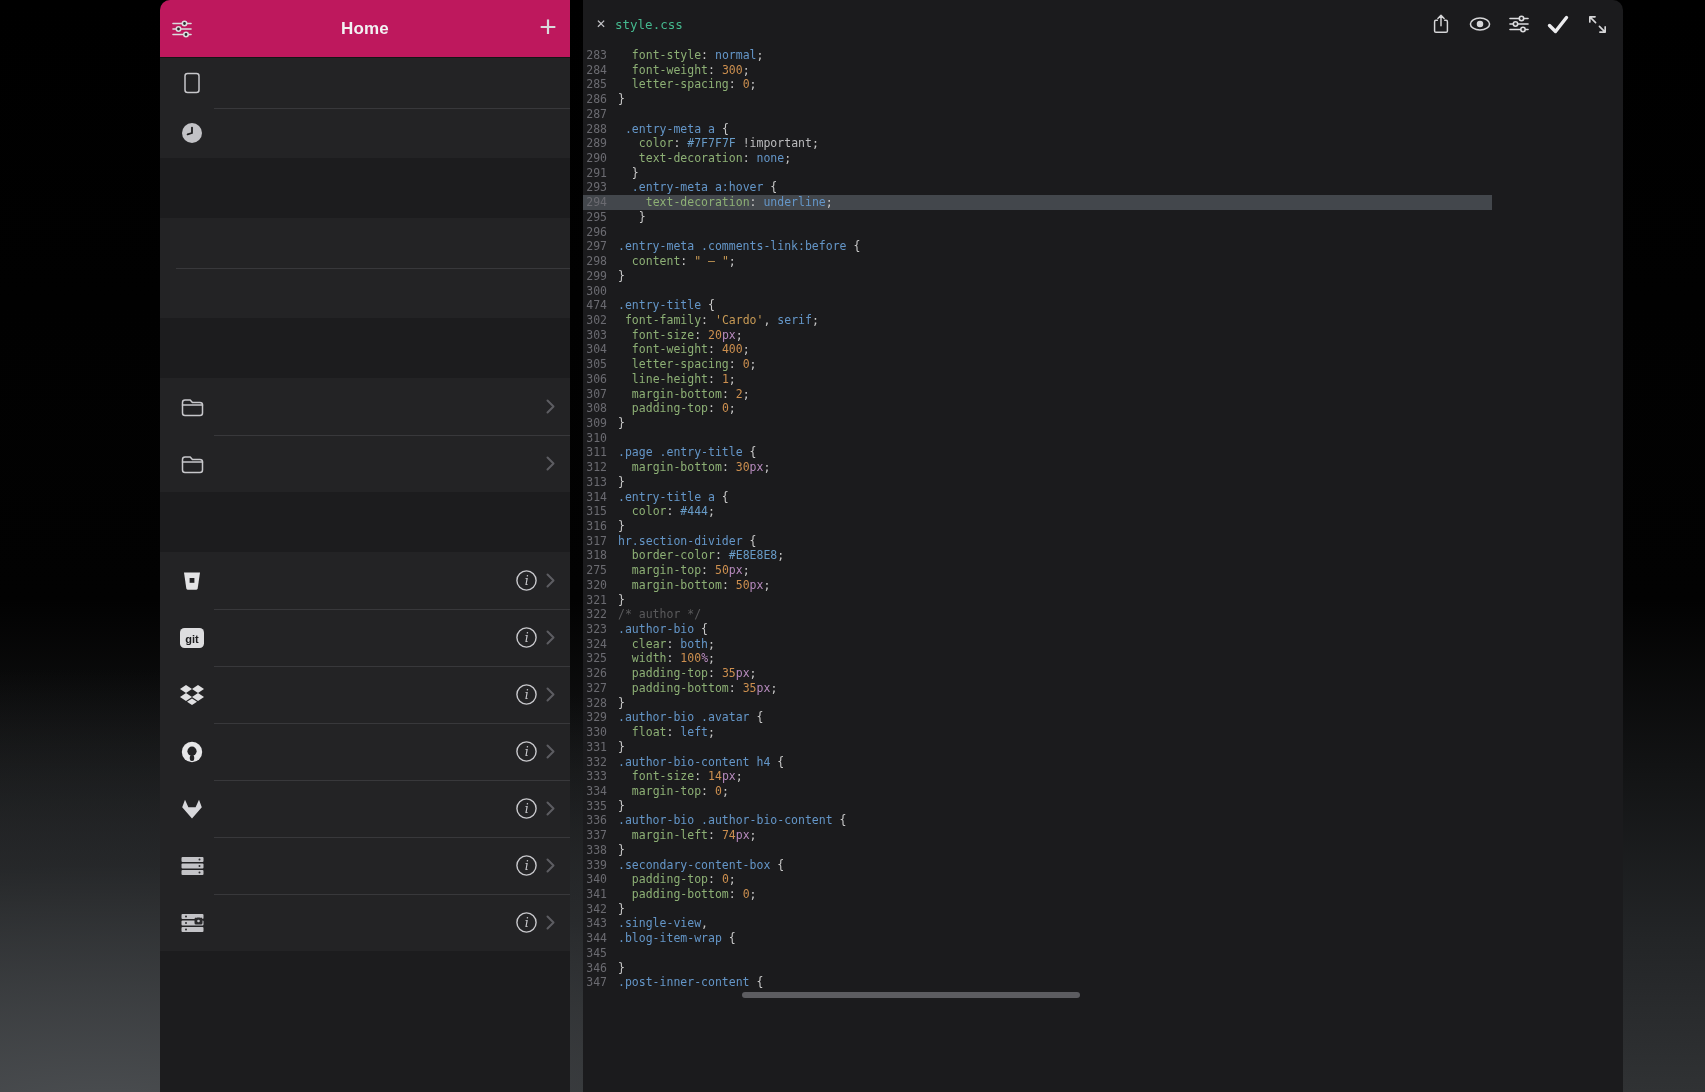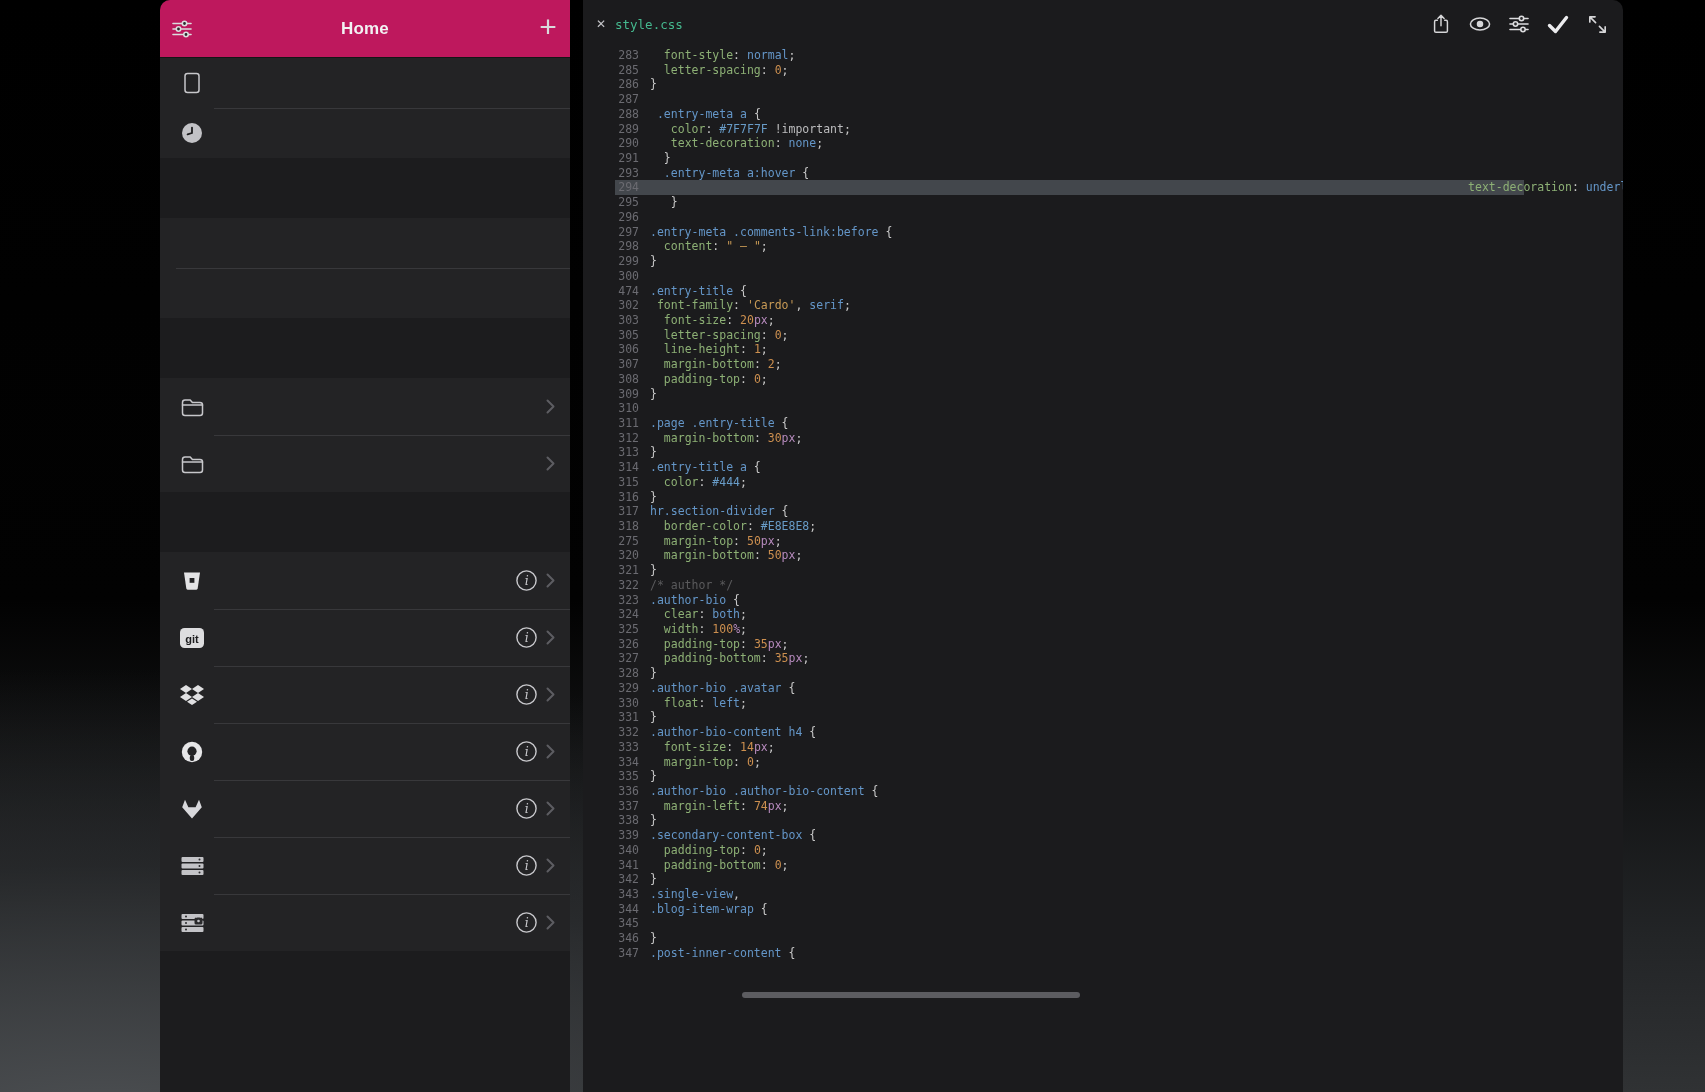--- a/index.html
+++ b/index.html
@@ -40,23 +40,23 @@
   
   .editor{position:absolute;left:583px;top:0;width:1040px;height:1092px;
     background:#1b1b1d;border-top-right-radius:10px;overflow:hidden;}
   .tabbar{height:48px;display:flex;align-items:center;padding:0 14px 0 6px;}
   .tclose{width:24px;height:24px;display:flex;align-items:center;justify-content:center;
     color:#c4c4c8;font-size:12px;cursor:pointer;}
   .fname{font-family:"DejaVu Sans Mono",monospace;font-size:12.5px;color:#45b98f;margin-left:2px;}
   .ticons{margin-left:auto;display:flex;align-items:center;gap:15px;}
   .tbtn{width:24px;height:24px;display:flex;align-items:center;justify-content:center;cursor:pointer;}
   .code{position:absolute;left:0;top:48px;width:1040px;
-    font-family:"DejaVu Sans Mono",monospace;font-size:11.5px;padding-left:32px;}
+    font-family:"DejaVu Sans Mono",monospace;font-size:11.5px;}
   .line{height:14.72px;line-height:14.72px;display:flex;white-space:pre;}
-  .line.hl{background:linear-gradient(to right,#43474c 0,#43474c 909px,transparent 909px);justify-content:space-between;}
+  .line.hl{background:linear-gradient(to right,#43474c 0,#43474c 909px,transparent 909px);}
   .ln{flex:none;width:24px;text-align:right;color:#6b6b71;}
   .lc{padding-left:11px;}
   .t-d{color:#c9c9c9}.t-s{color:#6496c8}.t-p{color:#8db075}.t-n{color:#cc8f4f}
   .t-u{color:#b78bbe}.t-k{color:#6496c8}.t-x{color:#689cc8}.t-i{color:#bcbcbe}
   .t-c{color:#5a5a5c}.t-t{color:#c89a55}
   .hscroll{position:absolute;left:159px;top:992px;width:338px;height:6px;border-radius:3px;
     background:#5c5c60;cursor:pointer;}
   svg{display:block;}
 </style>
 </head>
@@ -397,38 +397,40 @@
         <div class="tbtn">
           <svg width="23" height="23" viewBox="0 0 24 24" stroke="#d6d6d8" fill="none" stroke-width="1.7" stroke-linecap="round" stroke-linejoin="round">
             <path d="M4 9.5 V4 H9.5 M4 4 L10 10"></path>
             <path d="M20 14.5 V20 H14.5 M20 20 L14 14"></path>
           </svg>
         </div>
       </div>
   </div>
   <div class="code" id="code">
       <div class="line"><span class="ln">283</span><span class="lc"><span class="t-d">  </span><span class="t-p">font-style</span><span class="t-d">: </span><span class="t-k">normal</span><span class="t-d">;</span></span></div>
+      <div class="line"><span class="ln">284</span><span class="lc"><span class="t-d">  </span><span class="t-p">font-weight</span><span class="t-d">: </span><span class="t-n">300</span><span class="t-d">;</span></span></div>
       <div class="line"><span class="ln">285</span><span class="lc"><span class="t-d">  </span><span class="t-p">letter-spacing</span><span class="t-d">: </span><span class="t-n">0</span><span class="t-d">;</span></span></div>
       <div class="line"><span class="ln">286</span><span class="lc"><span class="t-d">}</span></span></div>
       <div class="line"><span class="ln">287</span><span class="lc"></span></div>
       <div class="line"><span class="ln">288</span><span class="lc"><span class="t-d"> </span><span class="t-s">.entry-meta a</span><span class="t-d"> {</span></span></div>
       <div class="line"><span class="ln">289</span><span class="lc"><span class="t-d">   </span><span class="t-p">color</span><span class="t-d">: </span><span class="t-x">#7F7F7F</span><span class="t-d"> </span><span class="t-i">!important</span><span class="t-d">;</span></span></div>
       <div class="line"><span class="ln">290</span><span class="lc"><span class="t-d">   </span><span class="t-p">text-decoration</span><span class="t-d">: </span><span class="t-k">none</span><span class="t-d">;</span></span></div>
       <div class="line"><span class="ln">291</span><span class="lc"><span class="t-d">  }</span></span></div>
       <div class="line"><span class="ln">293</span><span class="lc"><span class="t-d">  </span><span class="t-s">.entry-meta a:hover</span><span class="t-d"> {</span></span></div>
       <div class="line hl"><span class="ln">294</span><span class="lc"><span class="t-d">    </span><span class="t-p">text-decoration</span><span class="t-d">: </span><span class="t-k">underline</span><span class="t-d">;</span></span></div>
       <div class="line"><span class="ln">295</span><span class="lc"><span class="t-d">   }</span></span></div>
       <div class="line"><span class="ln">296</span><span class="lc"></span></div>
       <div class="line"><span class="ln">297</span><span class="lc"><span class="t-s">.entry-meta .comments-link:before</span><span class="t-d"> {</span></span></div>
       <div class="line"><span class="ln">298</span><span class="lc"><span class="t-d">  </span><span class="t-p">content</span><span class="t-d">: </span><span class="t-t">" – "</span><span class="t-d">;</span></span></div>
       <div class="line"><span class="ln">299</span><span class="lc"><span class="t-d">}</span></span></div>
       <div class="line"><span class="ln">300</span><span class="lc"></span></div>
       <div class="line"><span class="ln">474</span><span class="lc"><span class="t-s">.entry-title</span><span class="t-d"> {</span></span></div>
       <div class="line"><span class="ln">302</span><span class="lc"><span class="t-d"> </span><span class="t-p">font-family</span><span class="t-d">: </span><span class="t-t">'Cardo'</span><span class="t-d">, </span><span class="t-k">serif</span><span class="t-d">;</span></span></div>
       <div class="line"><span class="ln">303</span><span class="lc"><span class="t-d">  </span><span class="t-p">font-size</span><span class="t-d">: </span><span class="t-n">20</span><span class="t-u">px</span><span class="t-d">;</span></span></div>
+      <div class="line"><span class="ln">304</span><span class="lc"><span class="t-d">  </span><span class="t-p">font-weight</span><span class="t-d">: </span><span class="t-n">400</span><span class="t-d">;</span></span></div>
       <div class="line"><span class="ln">305</span><span class="lc"><span class="t-d">  </span><span class="t-p">letter-spacing</span><span class="t-d">: </span><span class="t-n">0</span><span class="t-d">;</span></span></div>
       <div class="line"><span class="ln">306</span><span class="lc"><span class="t-d">  </span><span class="t-p">line-height</span><span class="t-d">: </span><span class="t-n">1</span><span class="t-d">;</span></span></div>
       <div class="line"><span class="ln">307</span><span class="lc"><span class="t-d">  </span><span class="t-p">margin-bottom</span><span class="t-d">: </span><span class="t-n">2</span><span class="t-d">;</span></span></div>
       <div class="line"><span class="ln">308</span><span class="lc"><span class="t-d">  </span><span class="t-p">padding-top</span><span class="t-d">: </span><span class="t-n">0</span><span class="t-d">;</span></span></div>
       <div class="line"><span class="ln">309</span><span class="lc"><span class="t-d">}</span></span></div>
       <div class="line"><span class="ln">310</span><span class="lc"></span></div>
       <div class="line"><span class="ln">311</span><span class="lc"><span class="t-s">.page .entry-title</span><span class="t-d"> {</span></span></div>
       <div class="line"><span class="ln">312</span><span class="lc"><span class="t-d">  </span><span class="t-p">margin-bottom</span><span class="t-d">: </span><span class="t-n">30</span><span class="t-u">px</span><span class="t-d">;</span></span></div>
       <div class="line"><span class="ln">313</span><span class="lc"><span class="t-d">}</span></span></div>
       <div class="line"><span class="ln">314</span><span class="lc"><span class="t-s">.entry-title a</span><span class="t-d"> {</span></span></div>

